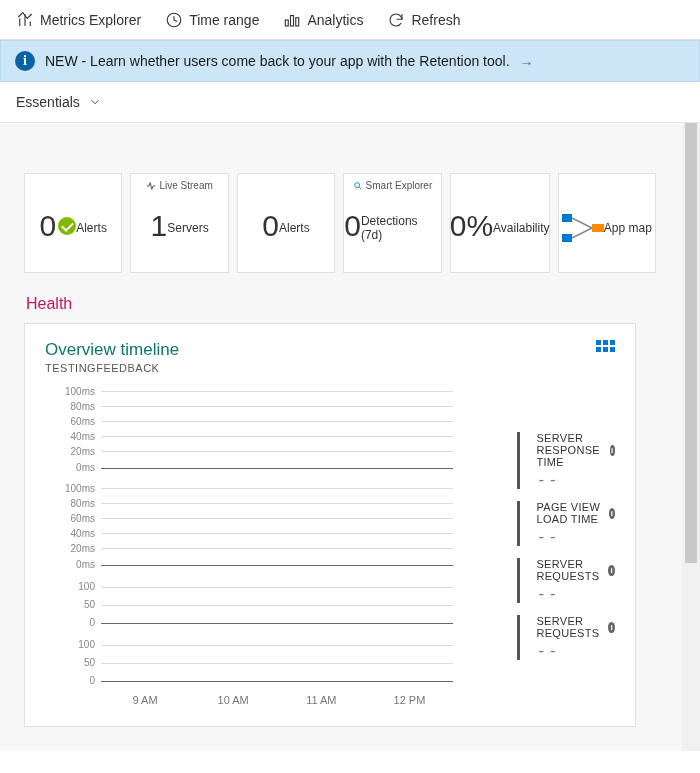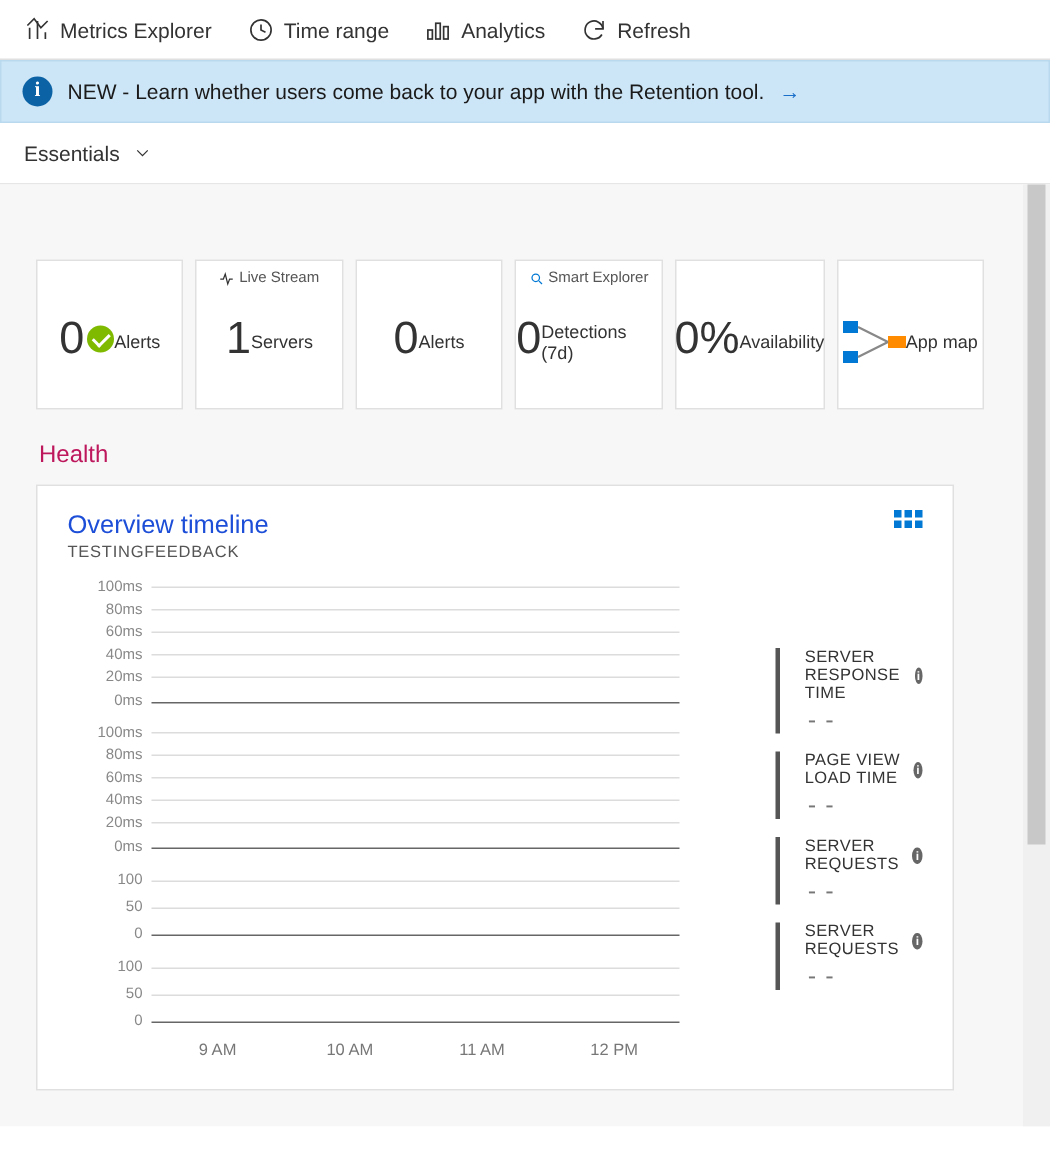--- a/index.html
+++ b/index.html
@@ -139,21 +139,21 @@
 
   .timeline-card {
     background: #fff;
     border: 1px solid #e0e0e0;
     padding: 16px 20px 20px 20px;
     width: 612px;
   }
   .timeline-head {
     display:flex; justify-content:space-between; align-items:flex-start;
   }
-  .timeline-title { font-size: 17px; color:#1d4ed8; font-weight: 400;}
+  .timeline-title { font-size: 17px; color:#0f766e; font-weight: 400;}
   .timeline-sub { font-size: 11px; color:#555; letter-spacing: 0.5px; margin-top:2px;}
   .grid-icon { color:#0078d4; cursor:pointer; }
   .grid-icon div { display:grid; grid-template-columns:repeat(3,5px); grid-template-rows:repeat(2,5px); gap:2px;}
   .grid-icon div span { background:#0078d4; display:block;}
 
   .charts-and-legend { display:flex; gap: 16px; margin-top:10px;}
   .charts-col { width: 420px; }
   .legend-col { flex:1; display:flex; flex-direction:column; justify-content: space-around; padding: 42px 0 40px 0;}
   .legend-item { border-left: 3px solid #555; padding-left: 16px; margin-left: 48px; }
   .legend-item .ln { font-size:11px; color:#333; letter-spacing:0.3px; display:flex; align-items:center; gap:4px;}

